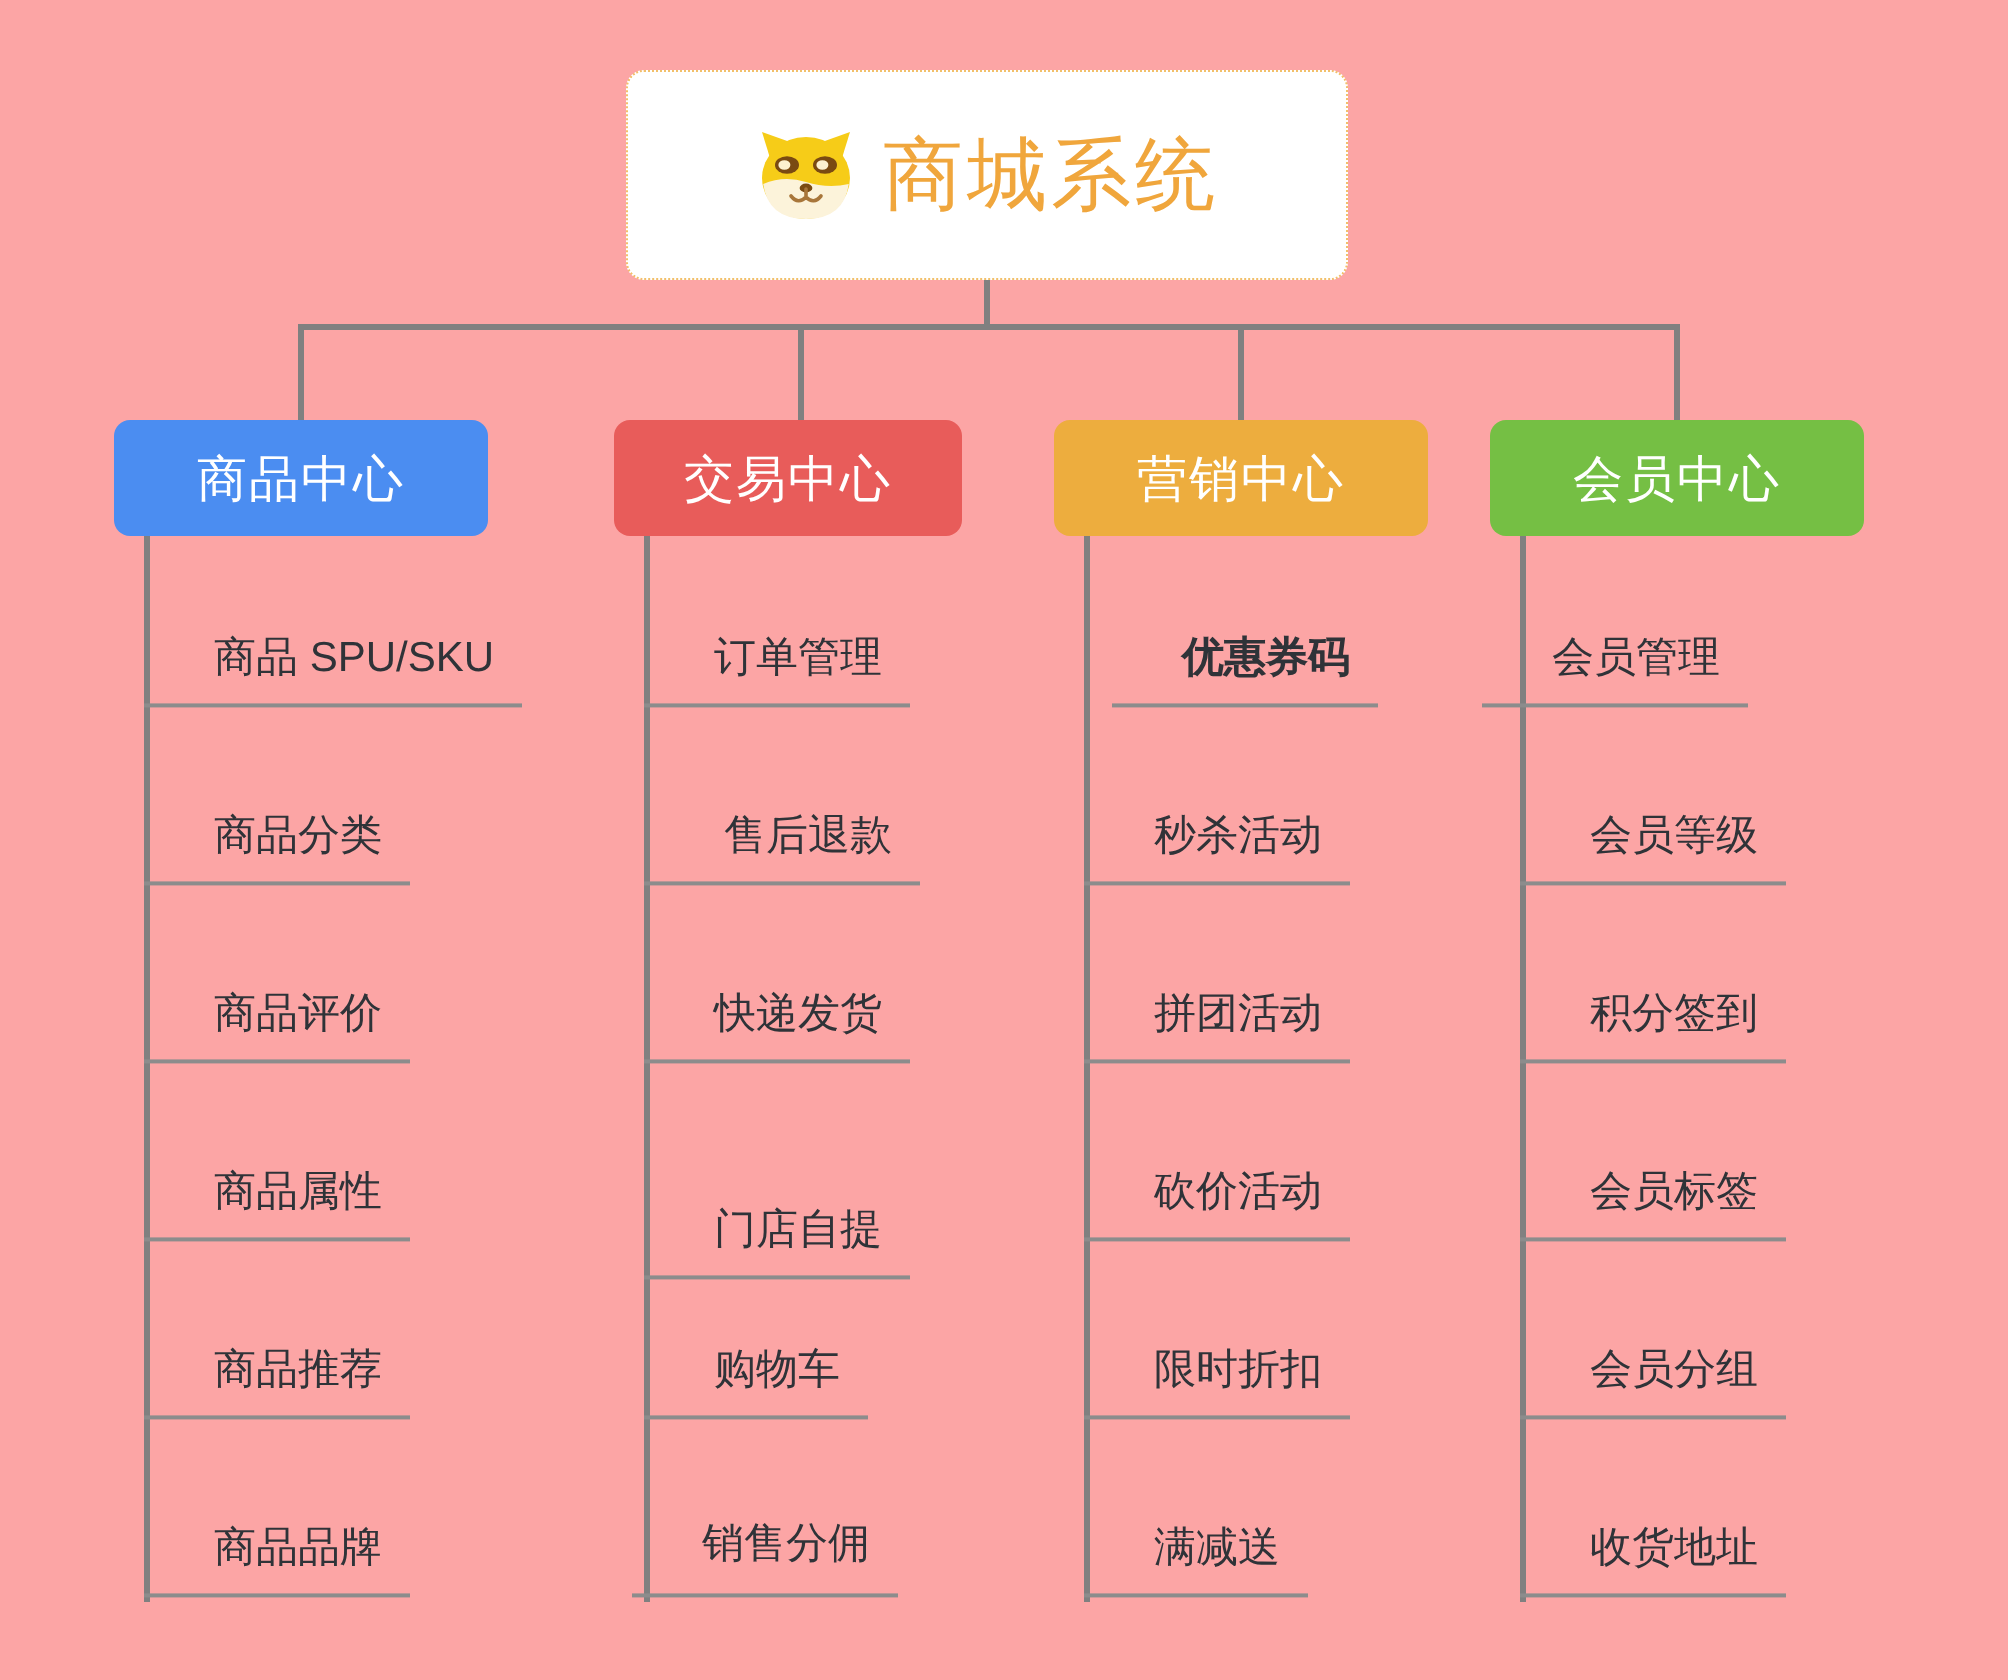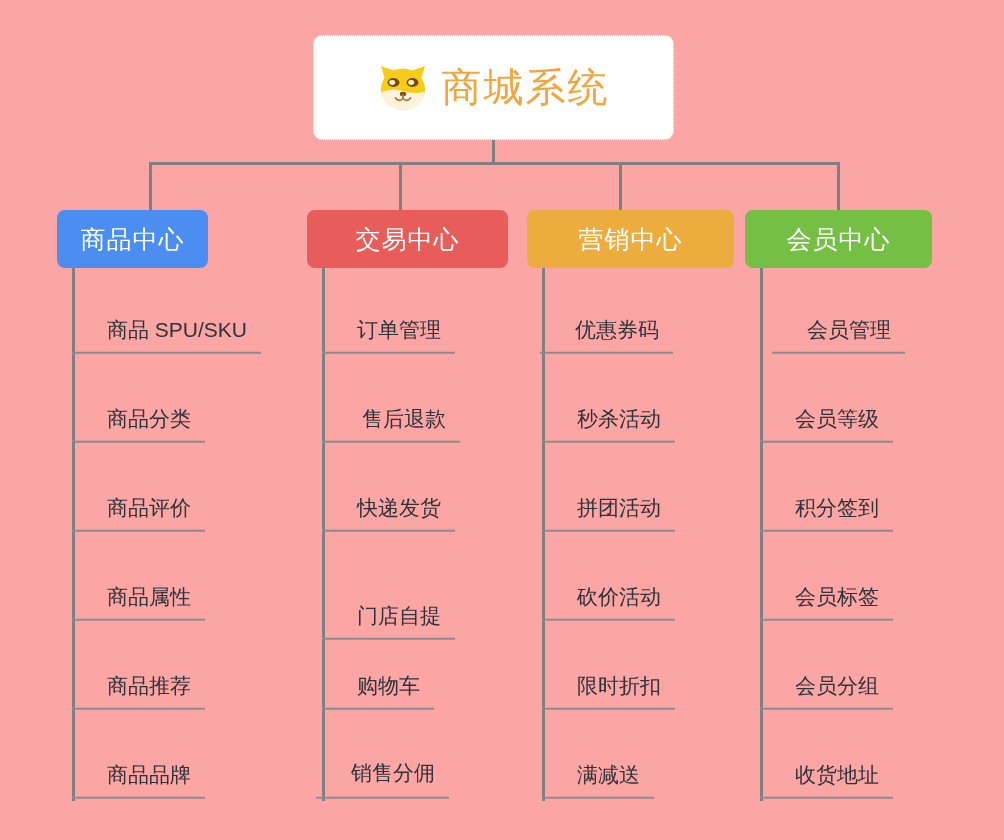--- a/index.html
+++ b/index.html
@@ -79,57 +79,57 @@
         <path d="M25 29.5 L25 33.5 M17.5 33 Q21.2 37.5 25 33.5 Q28.8 37.5 32.5 33" stroke="#a8763a" stroke-width="1.8" fill="none" stroke-linecap="round"></path>
       </svg>
     </span>
     <span class="root-title" style="color: rgb(240, 166, 60);">商城系统</span>
   </div>
 
   <div id="tree">
       <div class="conn" style="left: 491.5px; top: 140px; width: 3px; height: 25px;"></div>
       <div class="conn" style="left: 149px; top: 162px; width: 691px; height: 3px;"></div>
       <div class="conn" style="left: 149px; top: 162px; width: 3px; height: 48px;"></div>
-      <div class="branch-box" style="left: 57px; width: 151px; background: rgb(75, 141, 241);">
+      <div class="branch-box" style="left: 57px; width: 187px; background: rgb(75, 141, 241);">
         <span>商品中心</span>
       </div>
       <div class="trunk" style="left: 72px; height: 533px;"></div>
       <div class="topic-item" style="left: 72px; top: 354px;">商品 SPU/SKU</div>
       <div class="topic-item" style="left: 72px; top: 443px;">商品分类</div>
       <div class="topic-item" style="left: 72px; top: 532px;">商品评价</div>
       <div class="topic-item" style="left: 72px; top: 621px;">商品属性</div>
       <div class="topic-item" style="left: 72px; top: 710px;">商品推荐</div>
       <div class="topic-item" style="left: 72px; top: 799px; text-align: right;">商品品牌</div>
       <div class="conn" style="left: 399px; top: 162px; width: 3px; height: 48px;"></div>
-      <div class="branch-box" style="left: 307px; width: 201px; background: rgb(232, 92, 90);">
+      <div class="branch-box" style="left: 307px; width: 174px; background: rgb(232, 92, 90);">
         <span>交易中心</span>
       </div>
       <div class="trunk" style="left: 322px; height: 533px;"></div>
       <div class="topic-item" style="left: 322px; top: 354px;">订单管理</div>
       <div class="topic-item" style="left: 322px; top: 443px; padding-left: 40px;">售后退款</div>
       <div class="topic-item" style="left: 322px; top: 532px;">快递发货</div>
       <div class="topic-item" style="left: 322px; top: 640px;">门店自提</div>
       <div class="topic-item" style="left: 322px; top: 710px;">购物车</div>
       <div class="topic-item" style="left: 316px; top: 799px; font-family: Liberation Mono, monospace;">销售分佣</div>
       <div class="conn" style="left: 619px; top: 162px; width: 3px; height: 48px;"></div>
-      <div class="branch-box" style="left: 527px; width: 207px; background: rgb(237, 173, 62);">
+      <div class="branch-box" style="left: 527px; width: 187px; background: rgb(237, 173, 62);">
         <span>营销中心</span>
       </div>
       <div class="trunk" style="left: 542px; height: 533px;"></div>
-      <div class="topic-item" style="left: 540px; top: 354px;">优惠券码</div>
+      <div class="topic-item" style="left: 556px; top: 354px; font-weight: bold;">优惠券码</div>
       <div class="topic-item" style="left: 542px; top: 443px;">秒杀活动</div>
       <div class="topic-item" style="left: 542px; top: 532px;">拼团活动</div>
       <div class="topic-item" style="left: 542px; top: 621px;">砍价活动</div>
       <div class="topic-item" style="left: 542px; top: 710px;">限时折扣</div>
       <div class="topic-item" style="left: 542px; top: 799px;">满减送</div>
       <div class="conn" style="left: 837px; top: 162px; width: 3px; height: 48px;"></div>
       <div class="branch-box" style="left: 745px; width: 187px; background: rgb(117, 191, 68);">
         <span>会员中心</span>
       </div>
       <div class="trunk" style="left: 760px; height: 533px;"></div>
-      <div class="topic-item" style="left: 772px; top: 354px; text-align: center;">会员管理</div>
+      <div class="topic-item" style="left: 741px; top: 354px; text-align: center;">会员管理</div>
       <div class="topic-item" style="left: 760px; top: 443px;">会员等级</div>
       <div class="topic-item" style="left: 760px; top: 532px;">积分签到</div>
       <div class="topic-item" style="left: 760px; top: 621px;">会员标签</div>
       <div class="topic-item" style="left: 760px; top: 710px;">会员分组</div>
       <div class="topic-item" style="left: 760px; top: 799px;">收货地址</div>
     </div>
 </div>
 
 </body></html>

